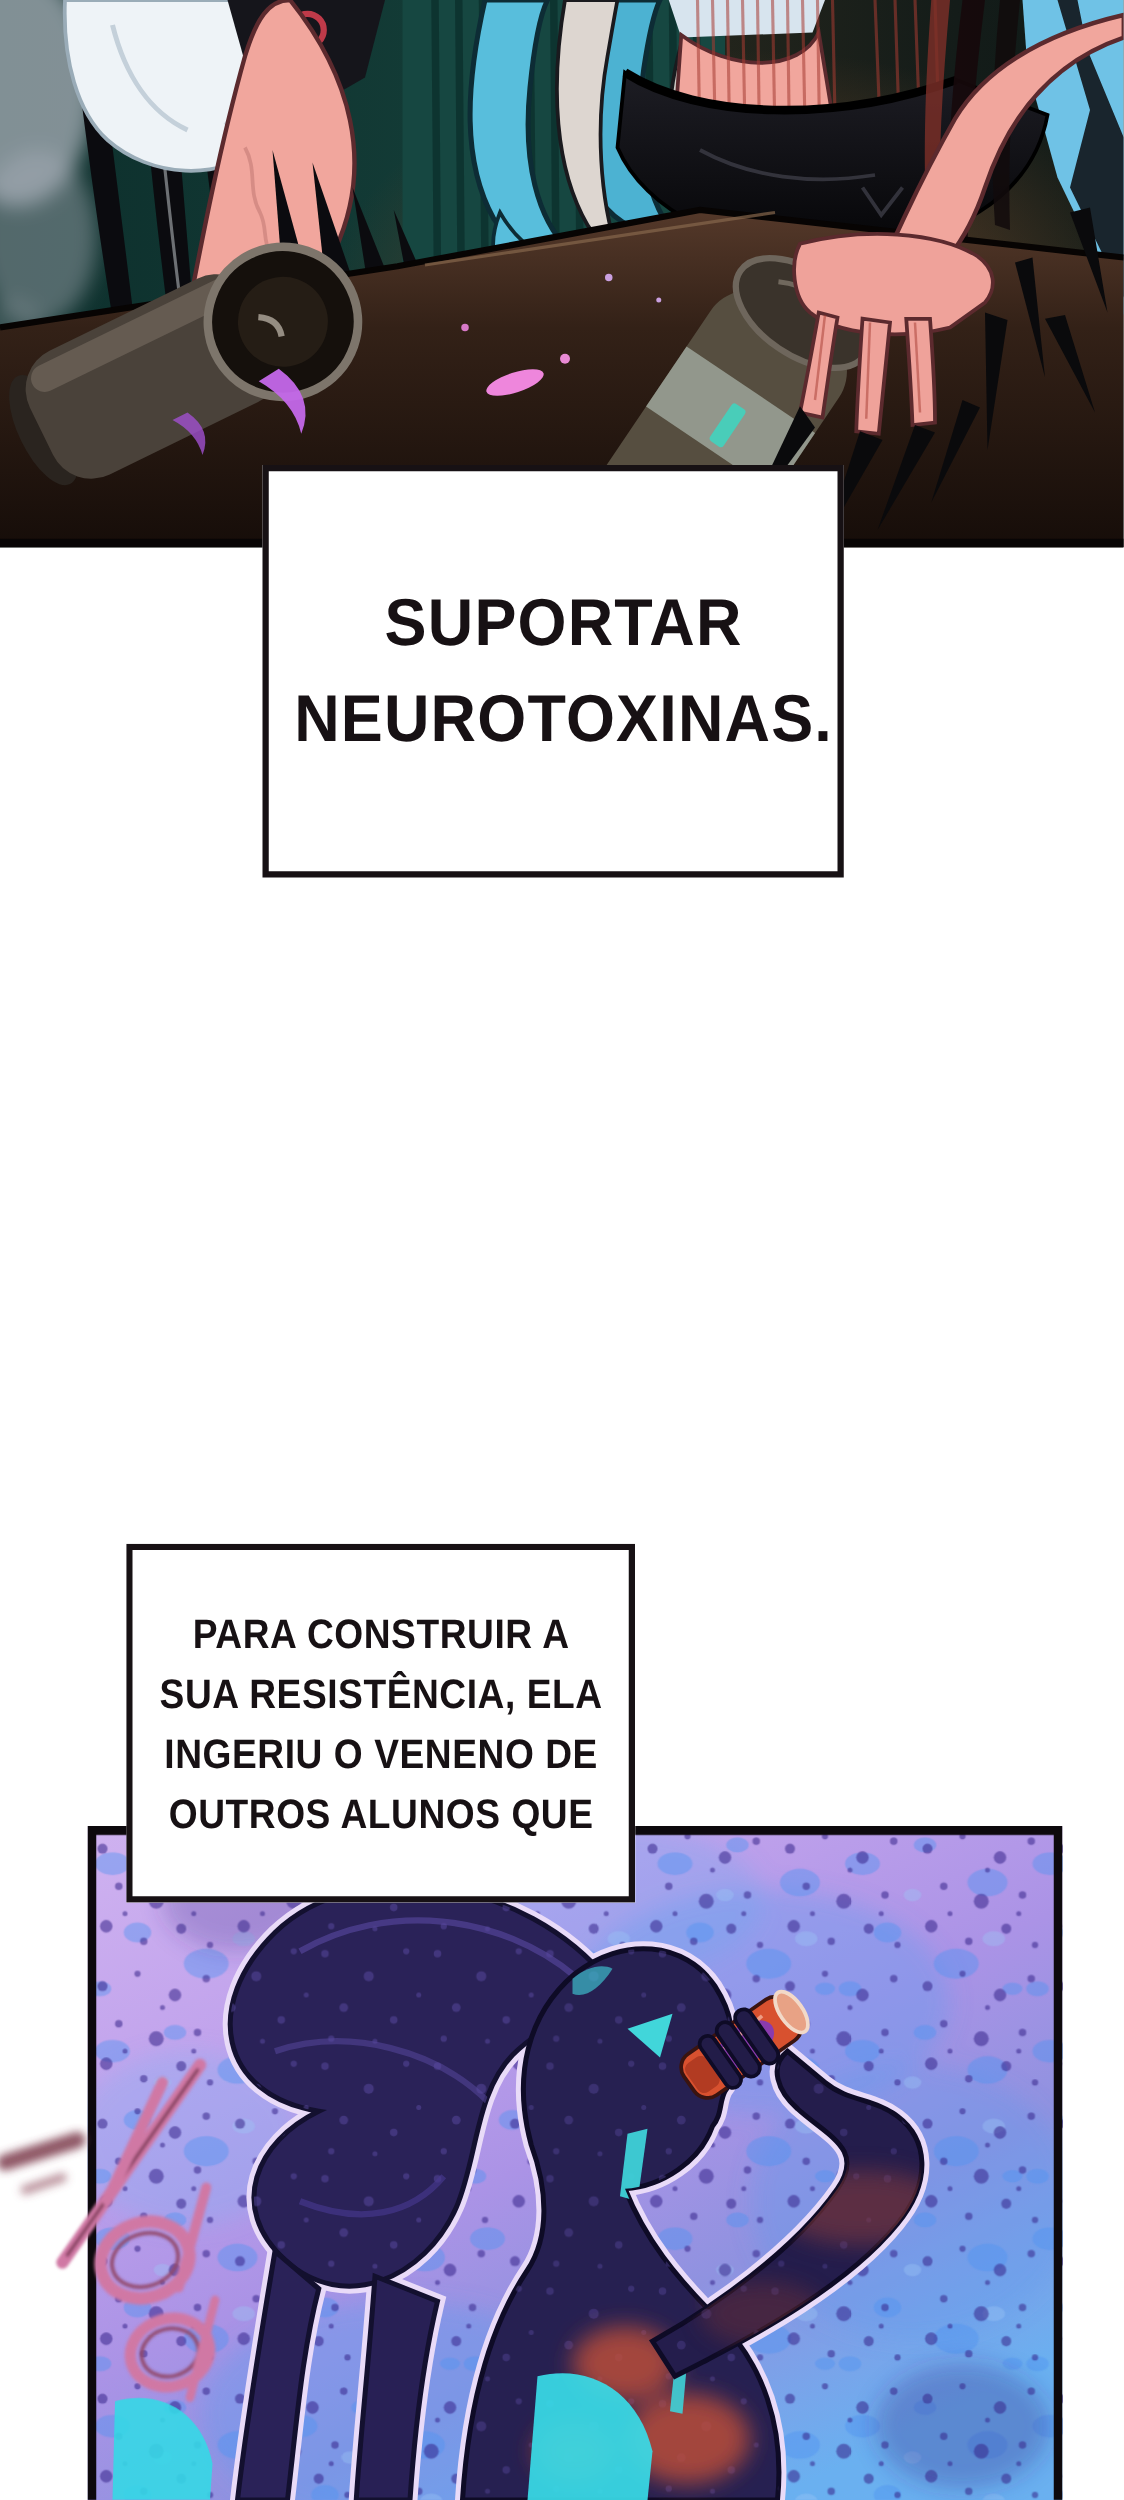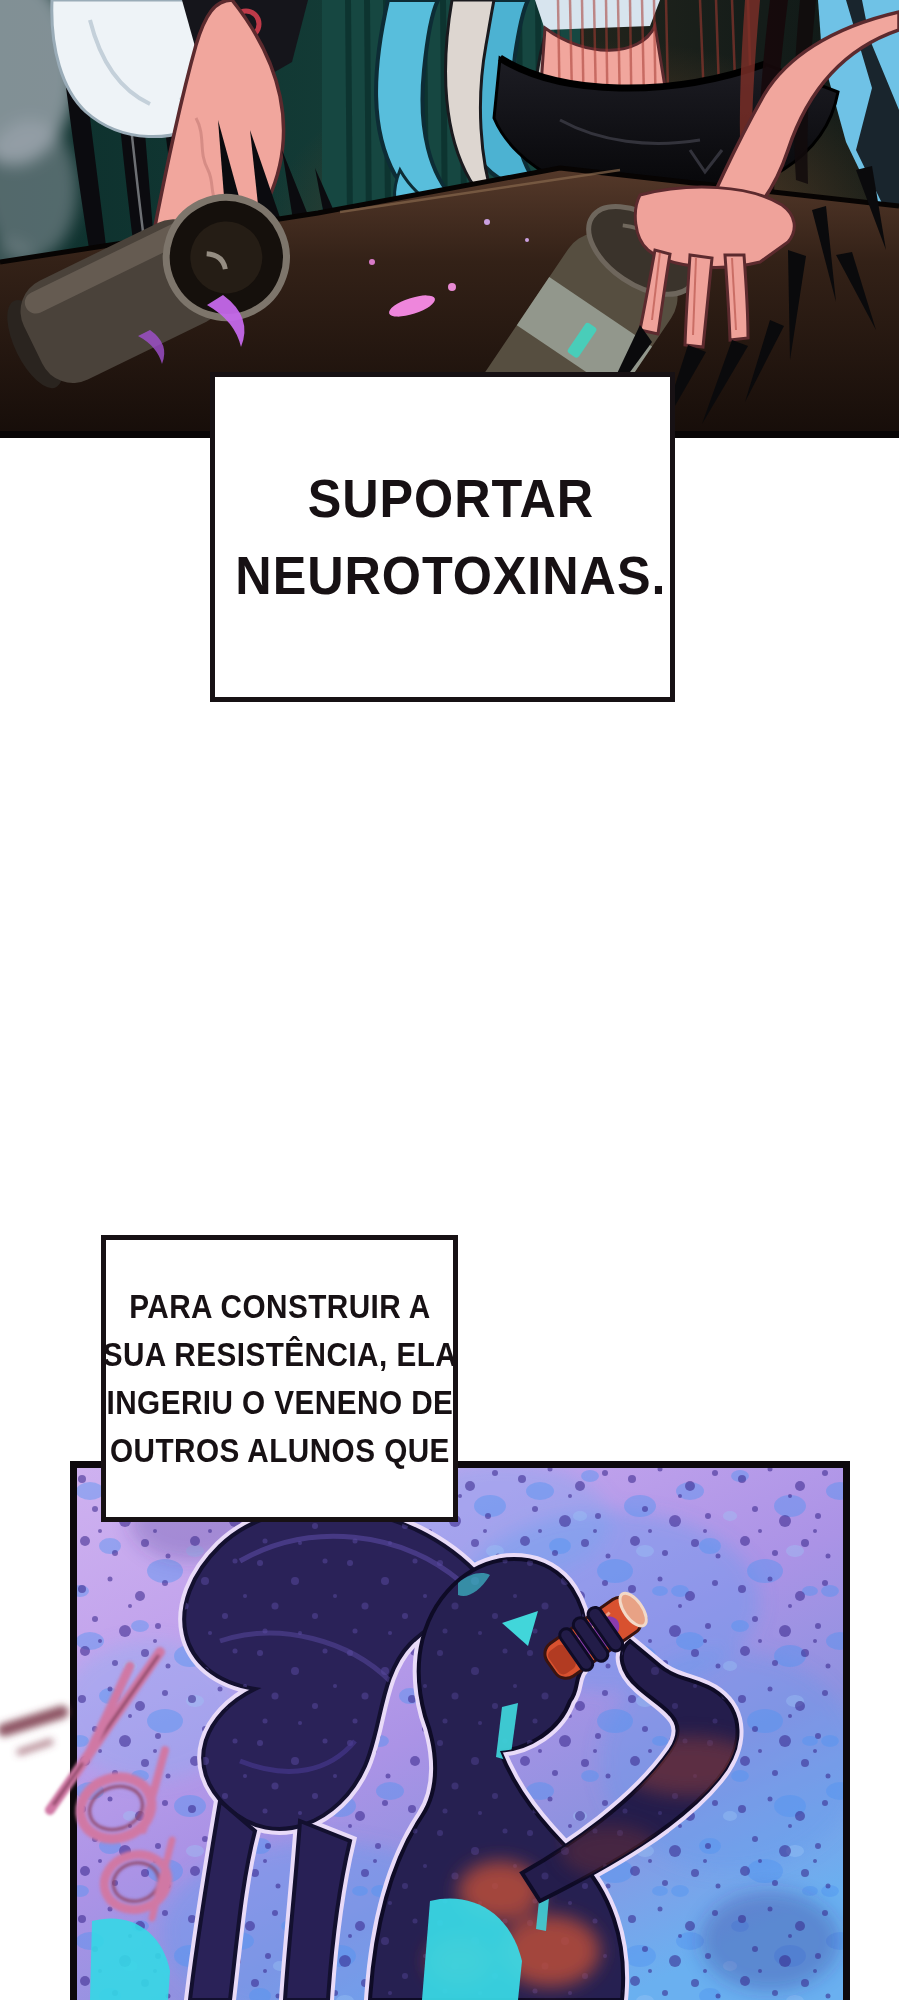--- a/index.html
+++ b/index.html
@@ -13,21 +13,21 @@
   .caption{
     position:absolute;box-sizing:border-box;background:#ffffff;
     border:5px solid #171114;display:flex;flex-direction:column;
     align-items:center;justify-content:center;text-align:center;
     color:#171114;font-weight:700;z-index:4;
   }
   .caption .cap-inner{transform:scaleX(.9);transform-origin:center;}
   .caption-1{left:210px;top:372px;width:465px;height:330px;padding-left:16px;}
   .caption-1 .cap-line{font-size:53px;line-height:77px;letter-spacing:1px;white-space:nowrap;}
   .caption-1 .cap-inner{transform:scaleX(.95);}
-  .caption-2{left:101px;top:1235px;width:357px;height:287px;}
+  .caption-2{left:101px;top:1235px;width:407px;height:287px;}
   .caption-2 .cap-line{font-size:33px;line-height:48px;letter-spacing:0.5px;white-space:nowrap;}
   .panel-top{left:0;top:0;width:899px;height:438px;z-index:1;}
   .panel-bottom{left:70px;top:1461px;width:780px;height:539px;z-index:2;}
   .sfx{position:absolute;left:0;top:1630px;width:270px;height:330px;z-index:5;}
 </style>
 </head>
 <body>
 
 <div class="page">
 

